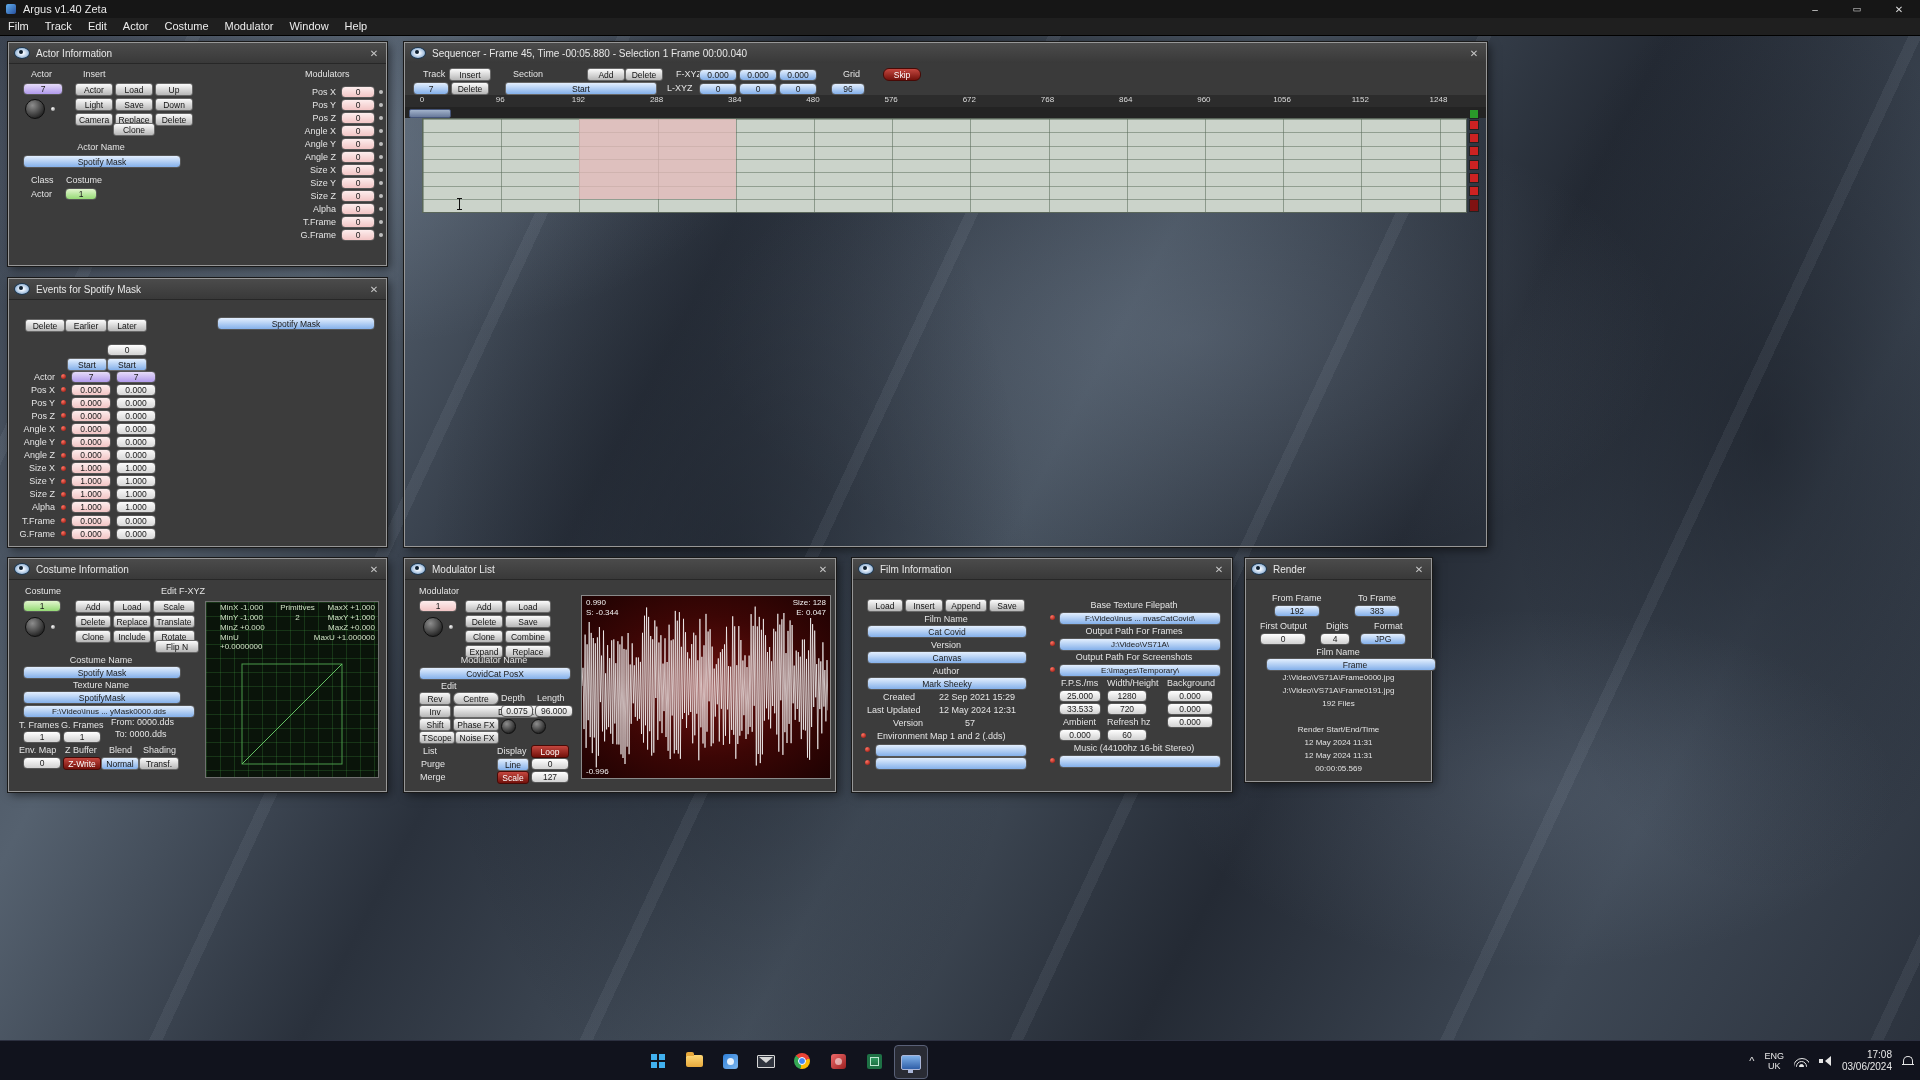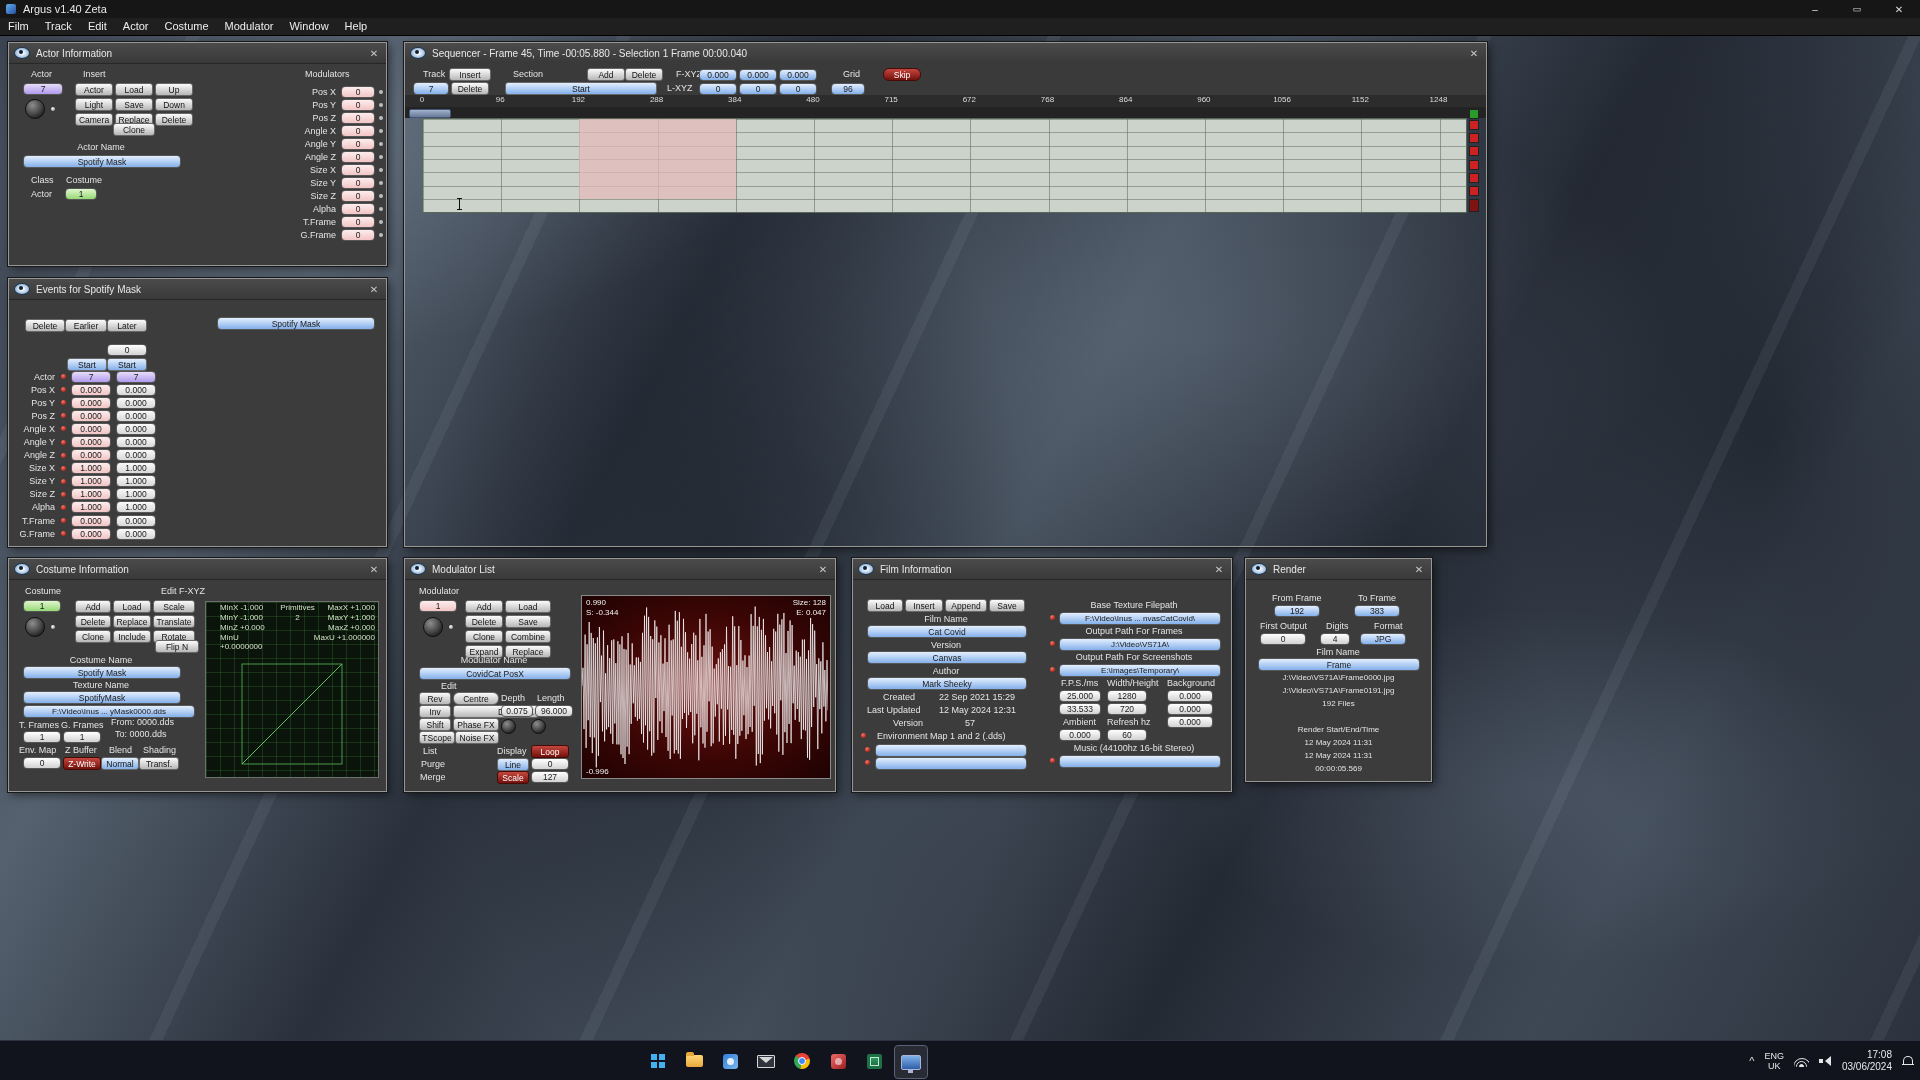--- a/index.html
+++ b/index.html
@@ -279,21 +279,21 @@
   <span class="fld blue" style="left:374px;top:40px;width:36px;">0</span>
   <span class="fld blue" style="left:426px;top:40px;width:32px;">96</span>
   <div class="ruler">
 
   <span><i>0</i></span>
       <span><i>96</i></span>
       <span><i>192</i></span>
       <span><i>288</i></span>
       <span><i>384</i></span>
       <span><i>480</i></span>
-      <span><i>715</i></span>
+      <span><i>576</i></span>
       <span><i>672</i></span>
       <span><i>768</i></span>
       <span><i>864</i></span>
       <span><i>960</i></span>
       <span><i>1056</i></span>
       <span><i>1152</i></span>
       <span><i>1248</i></span>
     </div>
   <span class="scrollthumb"></span>
   <div class="seq-cells">
@@ -605,21 +605,21 @@
   <span class="lbl" style="left:112px;top:34px;">To Frame</span>
   <span class="fld blue" style="left:28px;top:46px;width:44px;">192</span>
   <span class="fld blue" style="left:108px;top:46px;width:44px;">383</span>
   <span class="lbl" style="left:14px;top:62px;">First Output</span>
   <span class="lbl" style="left:80px;top:62px;">Digits</span>
   <span class="lbl" style="left:128px;top:62px;">Format</span>
   <span class="fld" style="left:14px;top:74px;width:44px;">0</span>
   <span class="fld" style="left:74px;top:74px;width:28px;">4</span>
   <span class="fld blue" style="left:114px;top:74px;width:44px;">JPG</span>
   <span class="lbl ctr" style="left:12px;top:88px;width:160px;">Film Name</span>
-  <span class="fld blue" style="left:12px;top:99px;width:160px;height:11px;">Frame</span>
+  <span class="fld blue" style="left:20px;top:99px;width:160px;height:11px;padding-left:8px;">Frame</span>
   <span class="ctext" style="top:114px;">J:\Video\VS71A\Frame0000.jpg</span>
   <span class="ctext" style="top:127px;">J:\Video\VS71A\Frame0191.jpg</span>
   <span class="ctext" style="top:140px;">192 Files</span>
   <span class="ctext" style="top:166px;">Render Start/End/Time</span>
   <span class="ctext" style="top:179px;">12 May 2024 11:31</span>
   <span class="ctext" style="top:192px;">12 May 2024 11:31</span>
   <span class="ctext" style="top:205px;">00:00:05.569</span>
 </div>
 
 <div id="cursor"></div>

